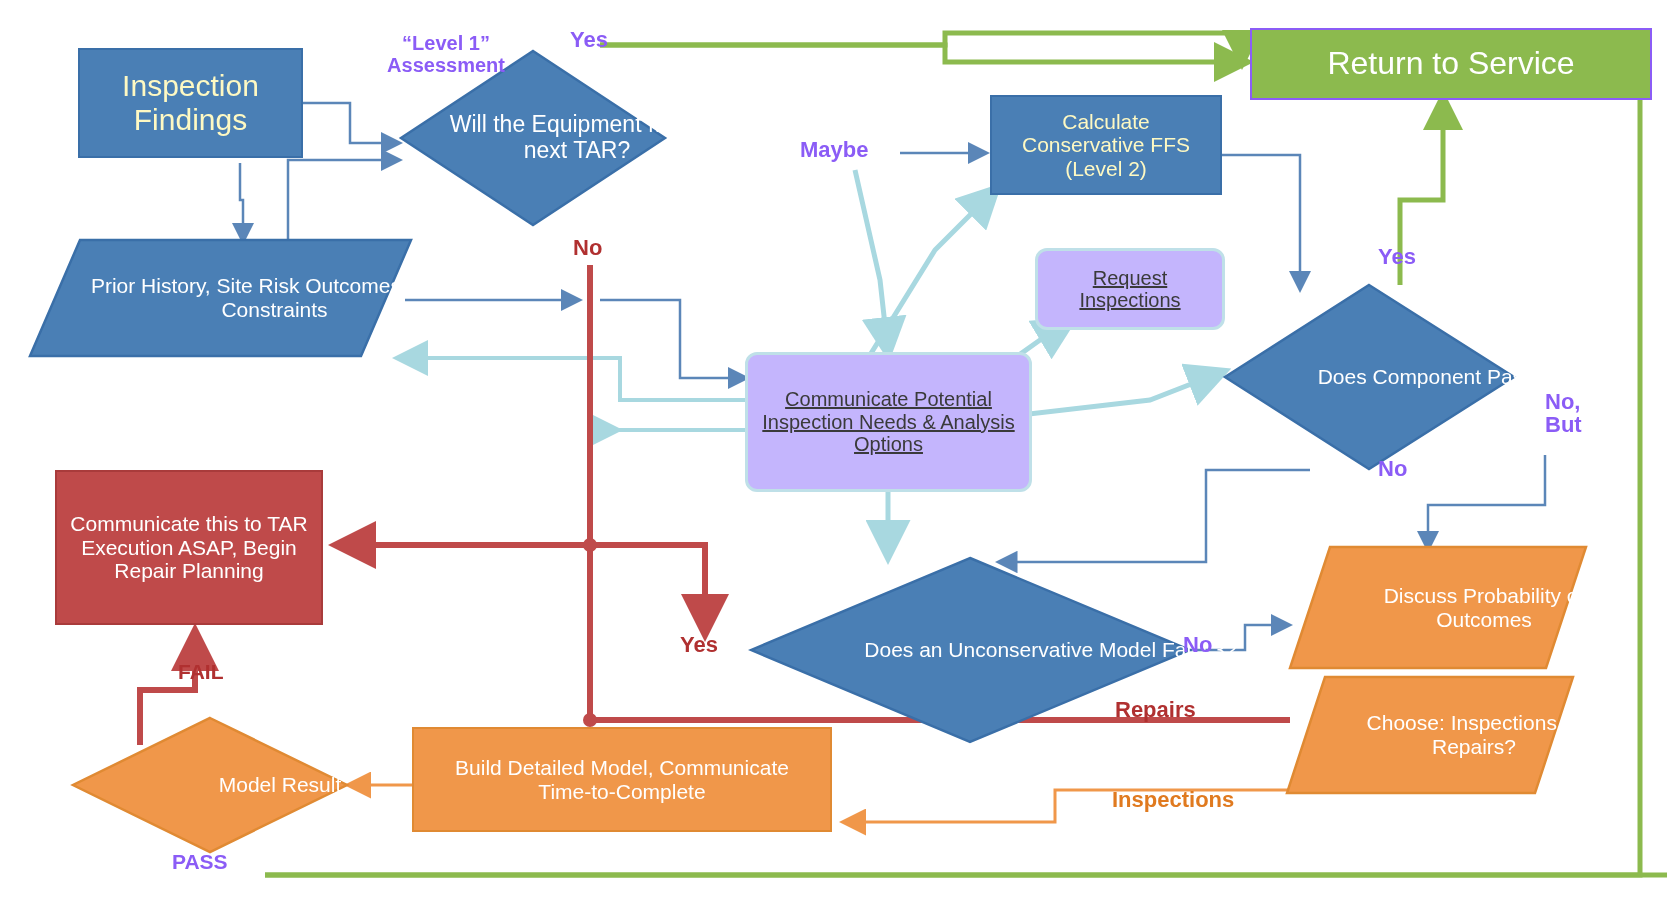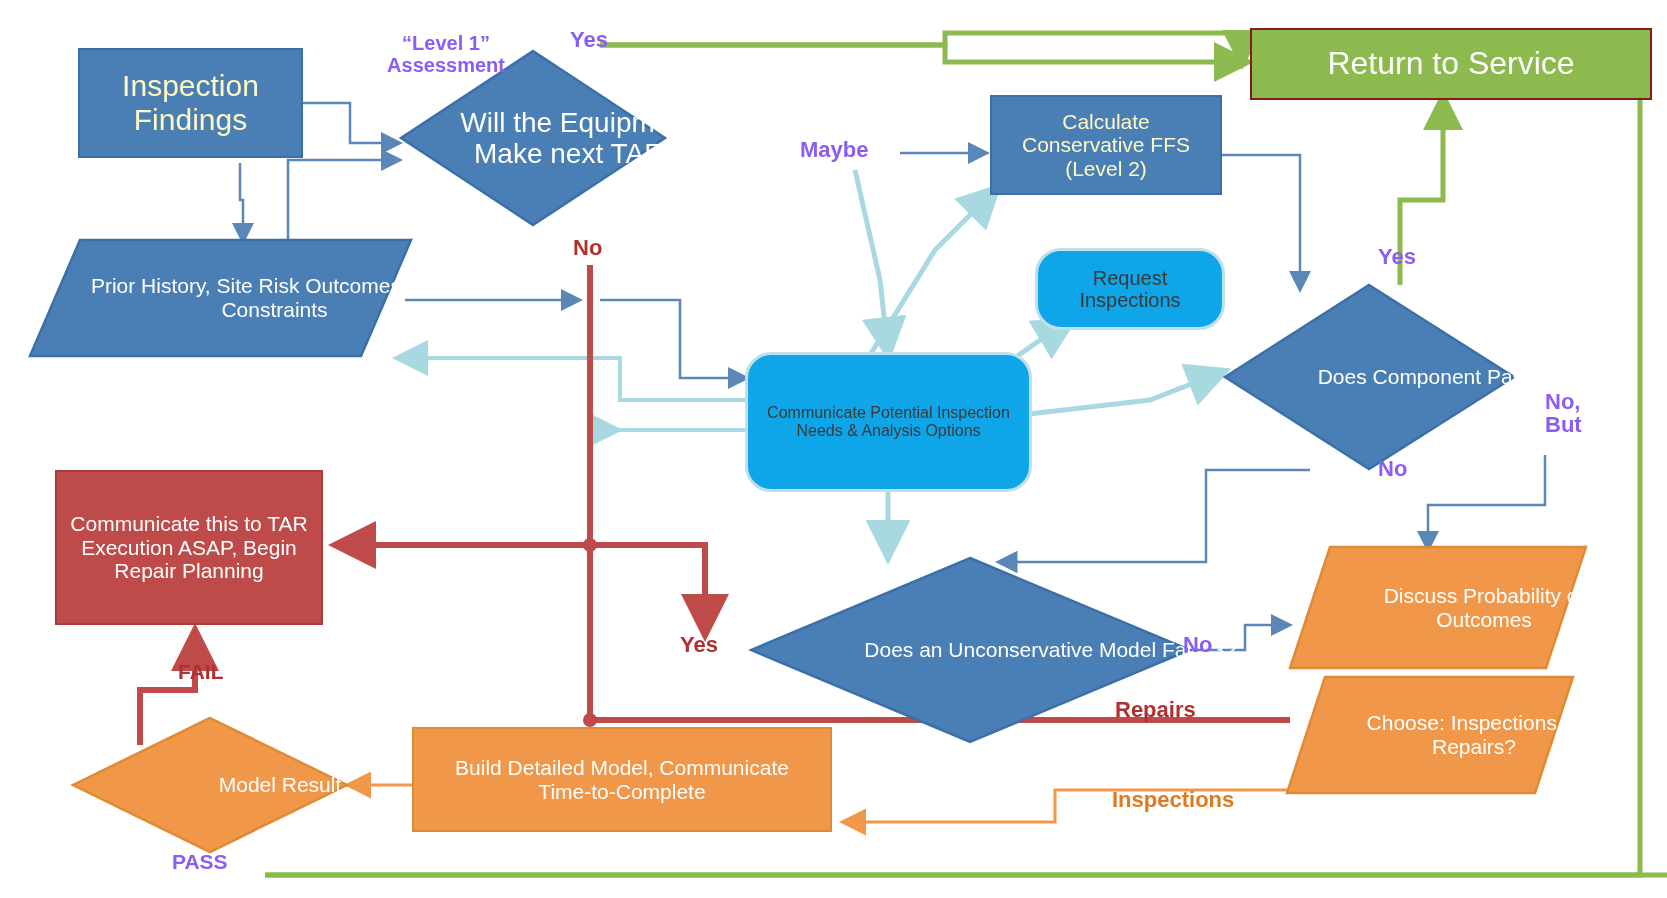--- a/index.html
+++ b/index.html
@@ -33,34 +33,35 @@
     justify-content: center;
     text-align: center;
     line-height: 1.12;
   }
   .rect {
     border: 2px solid #3a6fa8;
     background: #4a7fb5;
     color: #fef9c3;
   }
   .rect-green {
-    border: 2px solid #7f1d1d;
+    border: 2px solid #8b5cf6;
     background: #8cba4e;
     color: #ffffff;
   }
   .rect-red {
     border: 2px solid #a93b3b;
     background: #bf4a4a;
     color: #ffffff;
   }
   .rect-round-white {
     border: 3px solid #bfe0e8;
-    background: #0ea5e9;
+    background: #c4b5fd;
     color: #3a3a3a;
-    border-radius: 26px;
+    border-radius: 12px;
+    text-decoration: underline;
   }
   .rect-orange {
     border: 2px solid #e08a33;
     background: #f0974a;
     color: #ffffff;
   }
   .label {
     position: absolute;
     font-weight: bold;
     color: #000000;
@@ -176,28 +177,28 @@
     <svg width="385" height="120" viewBox="0 0 385 120">
       <polygon points="52,2 383,2 333,118 2,118" fill="#4a7fb5" stroke="#3a6fa8" stroke-width="2.5"></polygon>
     </svg>
     <div class="txt" style="font-size:21px; padding:0 54px;">Prior History, Site Risk Outcomes, Time Constraints</div>
   </div>
 
   <div class="shape-wrap" style="left:398px; top:48px; width:270px; height:180px;">
     <svg width="270" height="180" viewBox="0 0 270 180">
       <polygon points="135,3 267,90 135,177 3,90" fill="#4a7fb5" stroke="#3a6fa8" stroke-width="2.5"></polygon>
     </svg>
-    <div class="txt" style="font-size:28px; padding:0 44px;">Will the Equipment Make next TAR?</div>
+    <div class="txt" style="font-size:23px; padding:0 44px;">Will the Equipment Make next TAR?</div>
   </div>
 
   <div class="node rect" style="left:990px; top:95px; width:232px; height:100px; font-size:21px; padding:0 10px;">Calculate Conservative FFS (Level 2)</div>
 
   <div class="node rect-round-white" style="left:1035px; top:248px; width:190px; height:82px; font-size:20px; padding:0 8px;">Request Inspections</div>
 
-  <div class="node rect-round-white" style="left:745px; top:352px; width:287px; height:140px; font-size:16px; padding:0 12px;">Communicate Potential Inspection Needs &amp; Analysis Options</div>
+  <div class="node rect-round-white" style="left:745px; top:352px; width:287px; height:140px; font-size:20px; padding:0 12px;">Communicate Potential Inspection Needs &amp; Analysis Options</div>
 
   <div class="node rect-green" style="left:1250px; top:28px; width:402px; height:72px; font-size:32px;">Return to Service</div>
 
   <div class="shape-wrap" style="left:1222px; top:282px; width:295px; height:190px;">
     <svg width="295" height="190" viewBox="0 0 295 190">
       <polygon points="147,3 292,95 147,187 3,95" fill="#4a7fb5" stroke="#3a6fa8" stroke-width="2.5"></polygon>
     </svg>
     <div class="txt" style="font-size:21px; padding:0 62px;">Does Component Pass?</div>
   </div>
 

